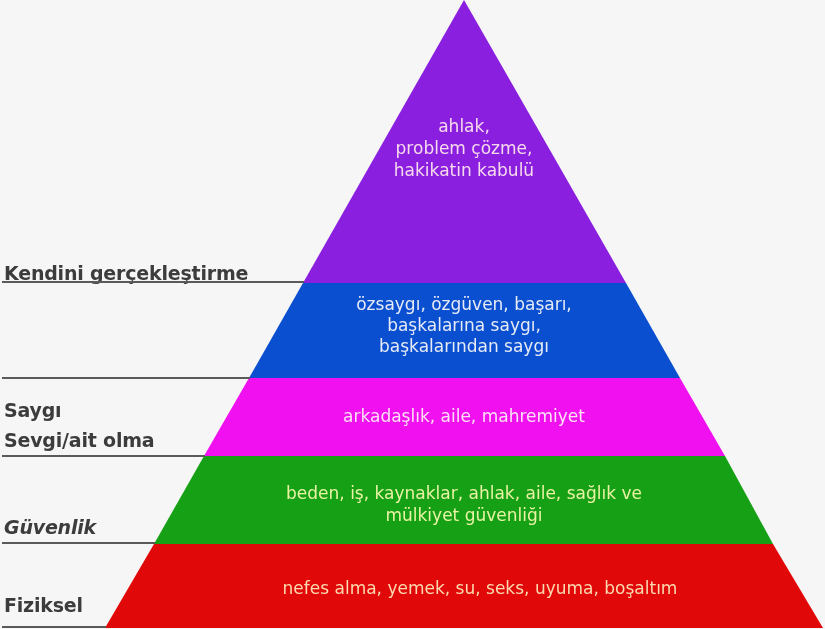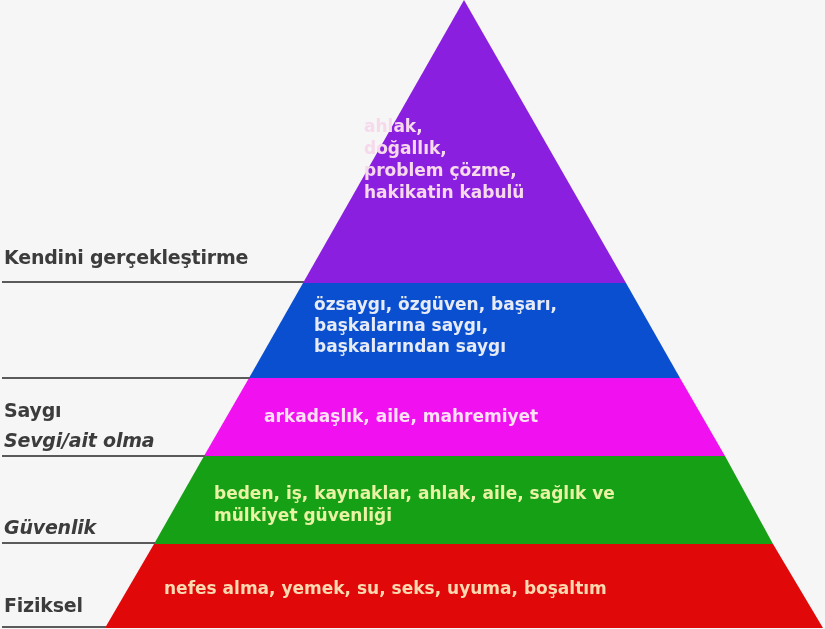--- a/index.html
+++ b/index.html
@@ -31,71 +31,71 @@
       letter-spacing: -0.2px;
     }
     .label-line {
       position: absolute;
       left: 2px;
       height: 2px;
       background: #5a5a5a;
     }
     .band-text {
       position: absolute;
-      font-weight: bold;
+      text-align: center;
+      font-weight: normal;
       font-size: 17px;
       line-height: 21px;
       white-space: nowrap;
     }
     .band-text span { display: block; }
   </style>
 </head>
 <body>
 
 <svg id="pyramid-svg" viewBox="0 0 825 629" xmlns="http://www.w3.org/2000/svg">
 
   <polygon id="poly-0" points="464,0 626,283 303,283" fill="#8a1fe0"></polygon>
   <polygon id="poly-1" points="303,283 626,283 680,378 249,378" fill="#0a4fd0"></polygon>
   <polygon id="poly-2" points="249,378 680,378 725,456 204,456" fill="#f010f0"></polygon>
   <polygon id="poly-3" points="204,456 725,456 773,544 154,544" fill="#16a016"></polygon>
   <polygon id="poly-4" points="154,544 773,544 823,628 105,628" fill="#e00808"></polygon>
 </svg>
 
-<div class="level-label" style="top:246px;">Kendini gerçekleştirme</div>
+<div class="level-label" style="top:262px;">Kendini gerçekleştirme</div>
 <div class="label-line" style="top:281px; width:302px;"></div>
 
 <div class="level-label" style="top:351px;margin-top:48px;">Saygı</div>
 <div class="label-line" style="top:377px; width:248px;"></div>
 
-<div class="level-label" style="top:429px;font-style:italic;">Sevgi/ait olma</div>
+<div class="level-label" style="top:429px;">Sevgi/ait olma</div>
 <div class="label-line" style="top:455px; width:203px;"></div>
 
 <div class="level-label" style="top:516px;font-style:italic;">Güvenlik</div>
 <div class="label-line" style="top:542px; width:153px;"></div>
 
 <div class="level-label" style="top:594px;">Fiziksel</div>
 <div class="label-line" style="top:626px; width:104px;"></div>
 
 <div class="band-text" style="left:364px; width:200px; top:115px; color:#f7d9ec; font-size:17px; line-height:22px;">
   <span>ahlak,</span>
-  <span>doğallık,</span>
   <span>problem çözme,</span>
   <span>hakikatin kabulü</span>
 </div>
 
 <div class="band-text" style="left:314px; width:300px; top:294px; color:#e6ebf5; line-height:21px;">
   <span>özsaygı, özgüven, başarı,</span>
   <span>başkalarına saygı,</span>
   <span>başkalarından saygı</span>
 </div>
 
 <div class="band-text" style="left:264px; width:400px; top:406px; color:#fce0f4;">
   <span>arkadaşlık, aile, mahremiyet</span>
 </div>
 
 <div class="band-text" style="left:214px; width:500px; top:482px; color:#eaf2a4; line-height:22px;">
   <span>beden, iş, kaynaklar, ahlak, aile, sağlık ve</span>
   <span>mülkiyet güvenliği</span>
 </div>
 
-<div class="band-text" style="left:164px; width:600px; top:578px; color:#fcd9b0;">
+<div class="band-text" style="left:180px; width:600px; top:578px; color:#fcd9b0;">
   <span>nefes alma, yemek, su, seks, uyuma, boşaltım</span>
 </div>
 
 </body></html>

